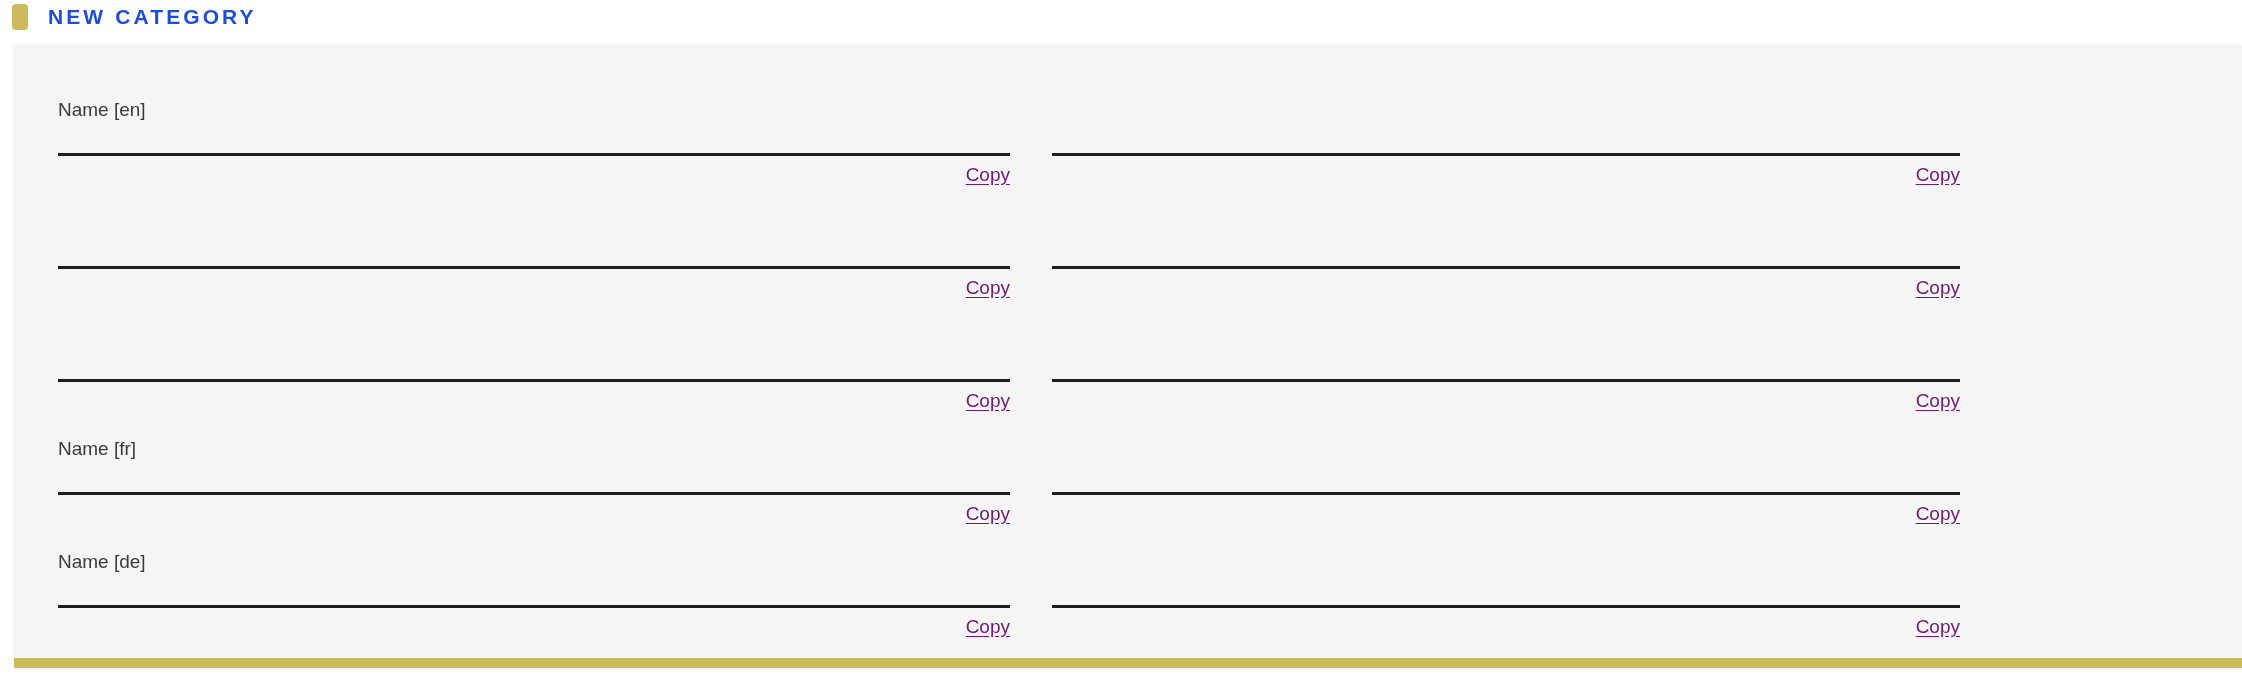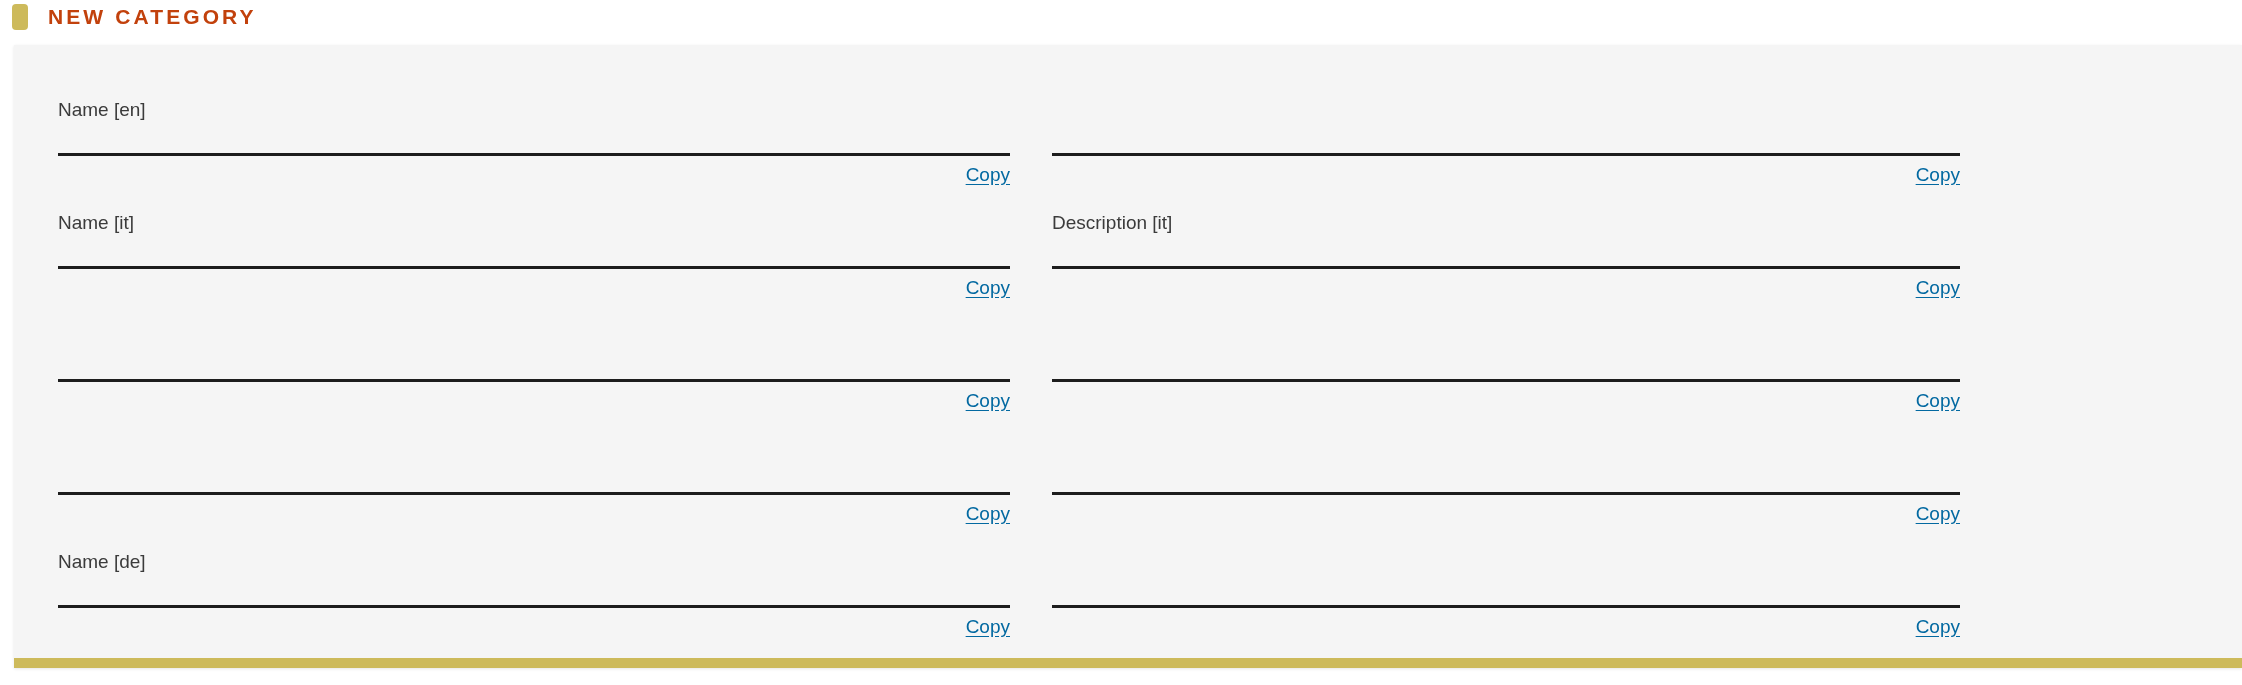--- a/index.html
+++ b/index.html
@@ -27,21 +27,21 @@
     height: 26px;
     background: #cdba5b;
     border-radius: 4px;
     flex: none;
   }
   .header-title {
     margin-left: 20px;
     font-size: 21px;
     font-weight: bold;
     letter-spacing: 3.1px;
-    color: #c2410c;
+    color: #1d4ed8;
     text-transform: uppercase;
     white-space: nowrap;
   }
 
   
   .card {
     position: relative;
     margin: 11px 0 0 14px;
     width: 2228px;
     height: 623px;
@@ -81,21 +81,21 @@
     right: 0;
     top: 54px;
     height: 0;
     border-bottom: 3px solid #1d1d1d;
   }
   .field-copy {
     position: absolute;
     right: 0;
     top: 65px;
     font-size: 19px;
-    color: #0369a1;
+    color: #701a75;
     text-decoration: underline;
     text-underline-offset: 3px;
     cursor: pointer;
     white-space: nowrap;
     text-align: right;
   }
 </style>
 </head>
 <body>
 
@@ -107,46 +107,45 @@
 <div class="card">
   <div class="form-grid">
 
     <div class="form-col left">
       <div class="field">
         <div class="field-label">Name [en]</div>
         <div class="field-input"></div>
         <div class="field-copy">Copy</div>
       </div>
       <div class="field">
-        <div class="field-label">Name [it]</div>
         <div class="field-input"></div>
         <div class="field-copy">Copy</div>
       </div>
       <div class="field">
         <div class="field-input"></div>
         <div class="field-copy">Copy</div>
       </div>
       <div class="field">
+        <div class="field-label">Name [fr]</div>
         <div class="field-input"></div>
         <div class="field-copy">Copy</div>
       </div>
       <div class="field">
         <div class="field-label">Name [de]</div>
         <div class="field-input"></div>
         <div class="field-copy">Copy</div>
       </div>
     </div>
 
     <div class="form-col right">
       <div class="field">
         <div class="field-input"></div>
         <div class="field-copy">Copy</div>
       </div>
       <div class="field">
-        <div class="field-label">Description [it]</div>
         <div class="field-input"></div>
         <div class="field-copy">Copy</div>
       </div>
       <div class="field">
         <div class="field-input"></div>
         <div class="field-copy">Copy</div>
       </div>
       <div class="field">
         <div class="field-input"></div>
         <div class="field-copy">Copy</div>

